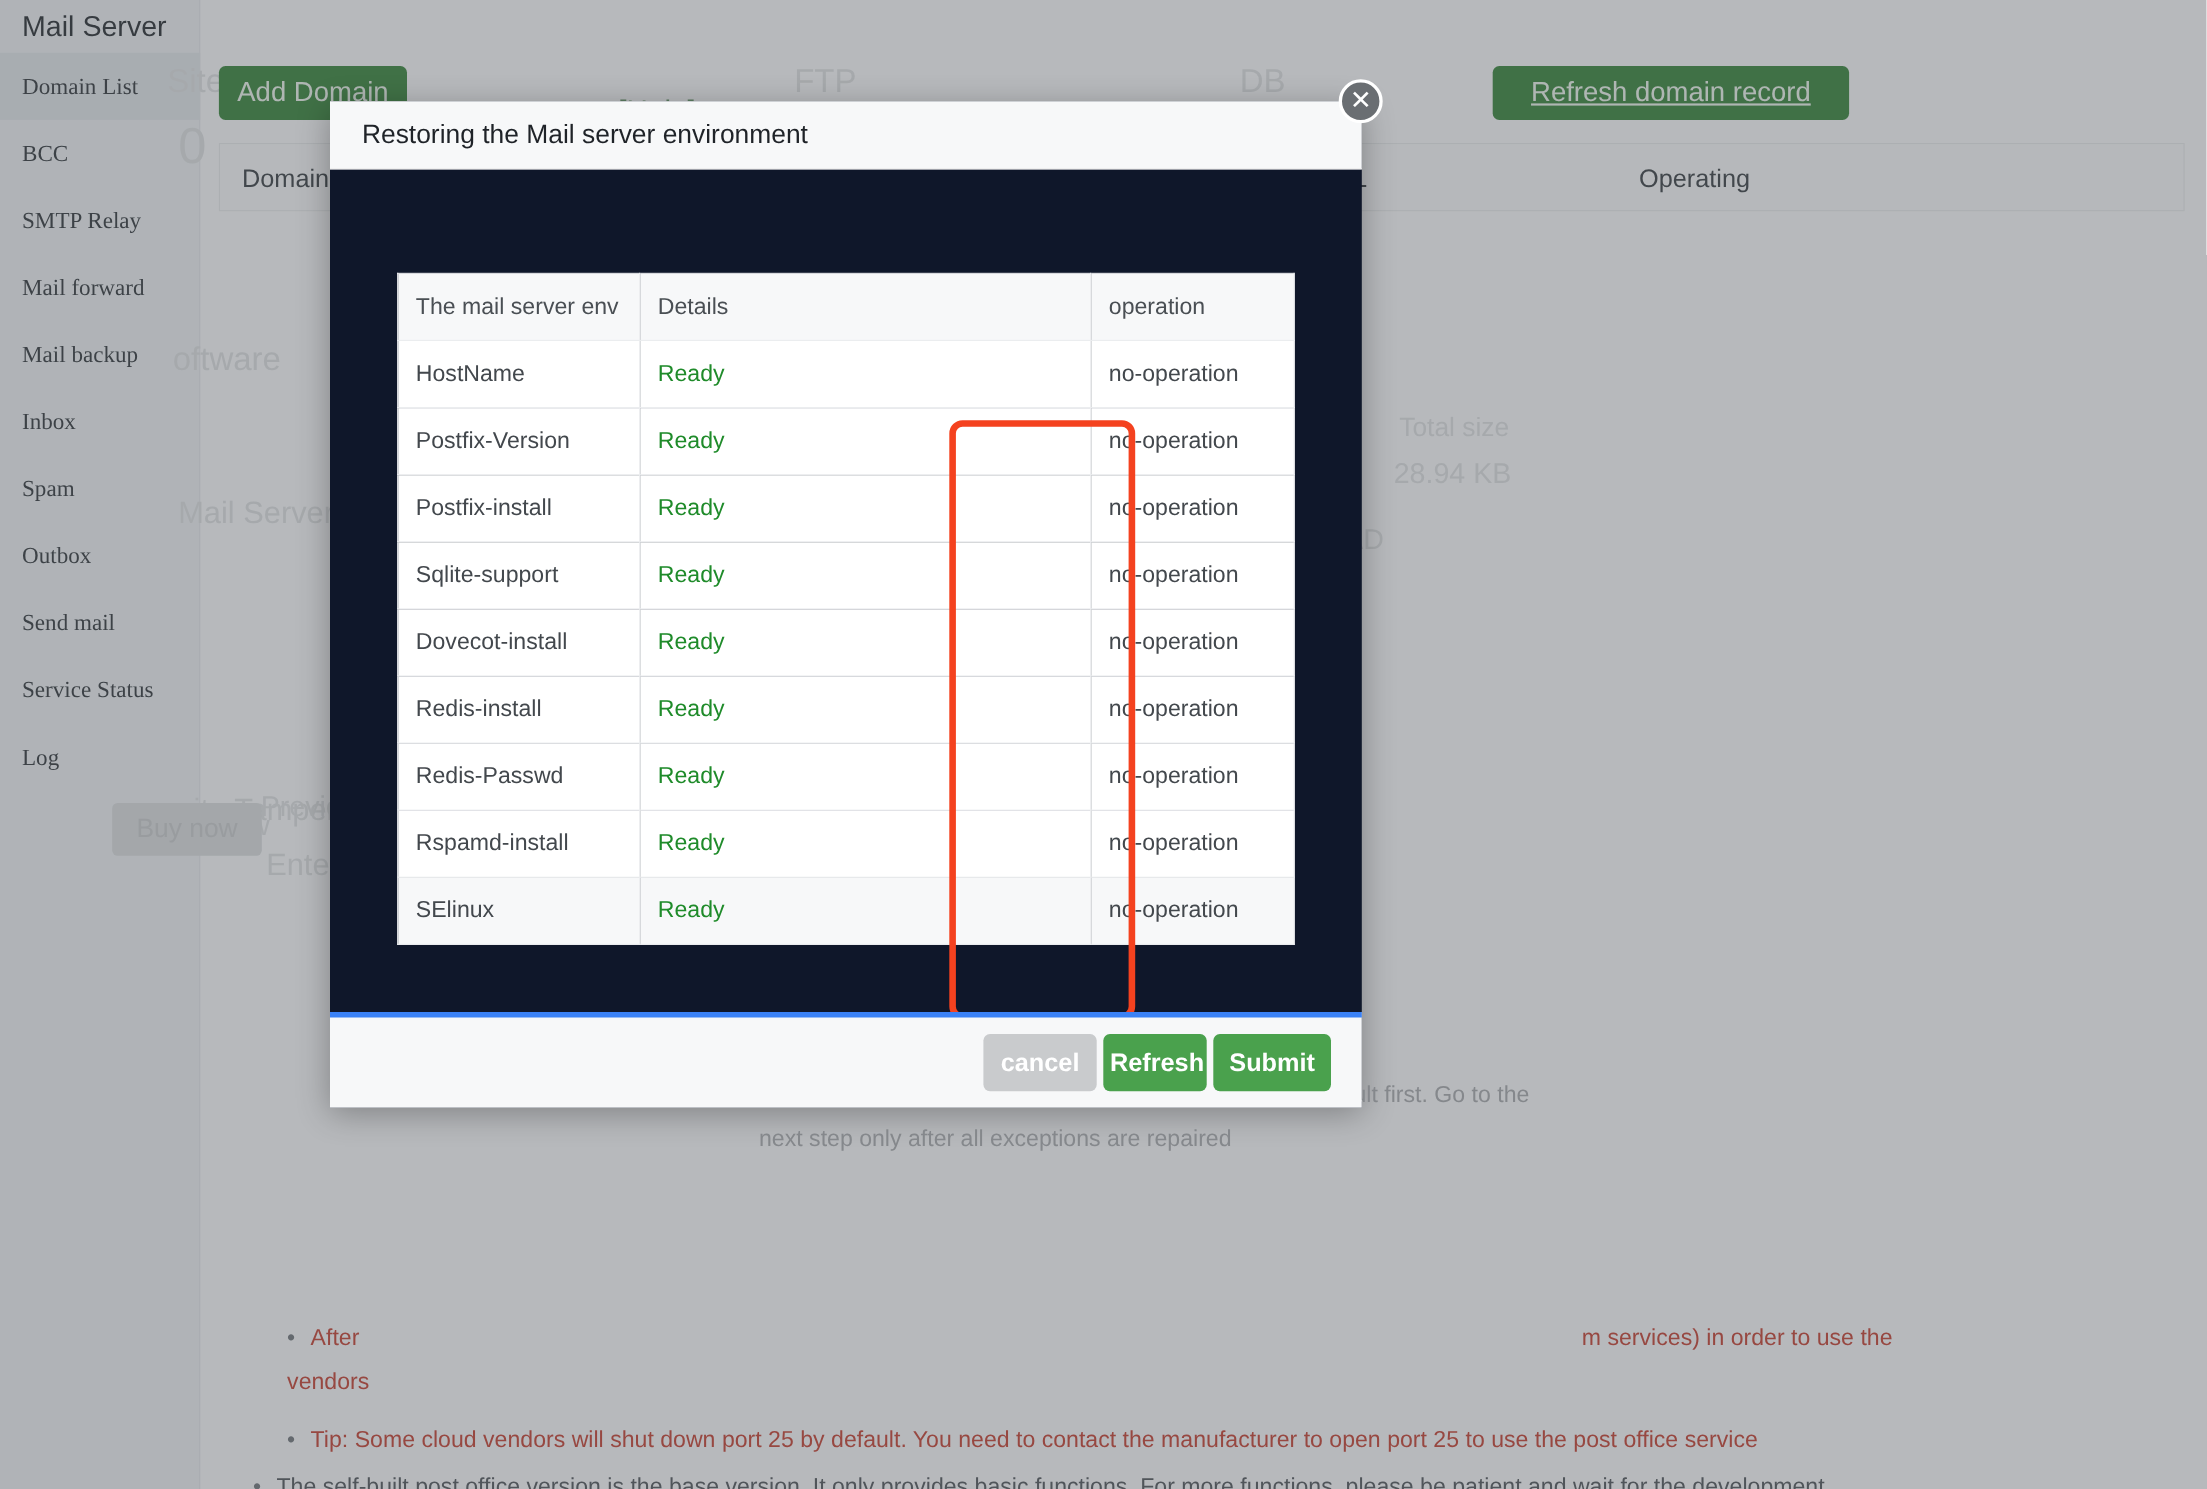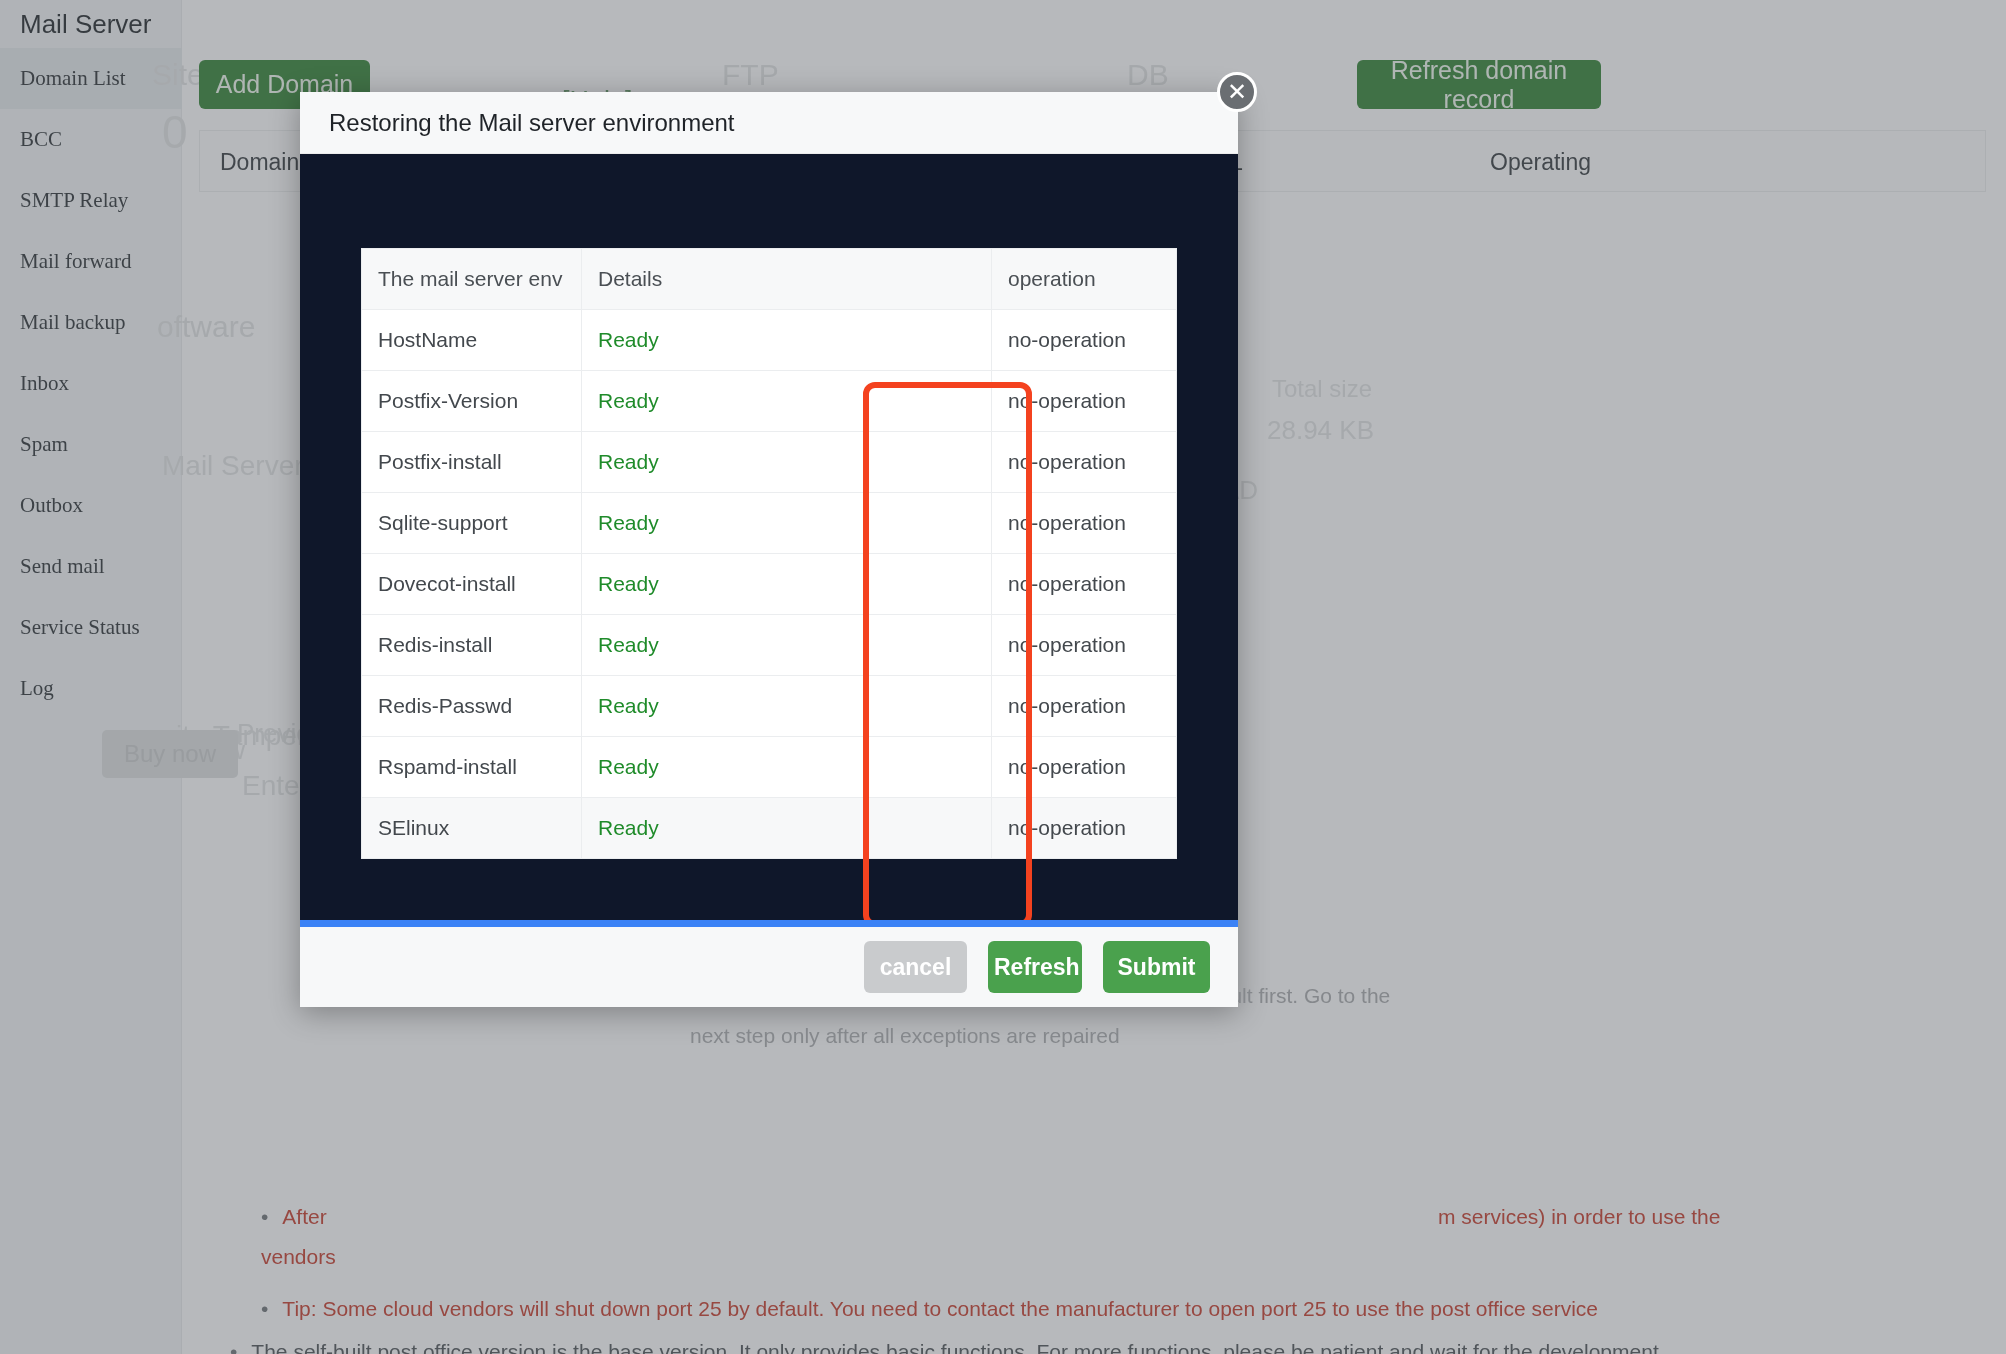--- a/index.html
+++ b/index.html
@@ -46,21 +46,21 @@
   }
 
   #add-domain-btn {
     position: absolute; left: 17px; top: 60px; width: 171px; height: 49px;
   }
   #help-link {
     position: absolute; left: 380px; top: 86px;
     font-size: 27px; color: #5d8f5f;
   }
   #refresh-domain-btn {
-    position: absolute; left: 1175px; top: 60px; width: 244px; height: 49px;
+    position: absolute; left: 1175px; top: 60px; width: 324px; height: 49px; text-decoration: underline;
   }
 
   .bg-faint {
     position: absolute; color: #d9dbdd; white-space: nowrap;
   }
 
   #bg-table {
     position: absolute; left: 17px; top: 130px; right: 20px; height: 62px;
     background: #f3f4f5; border: 1px solid #e3e5e7;
   }
@@ -141,23 +141,23 @@
   }
 
   #modal-note {
     position: absolute; left: 390px; top: 822px; width: 740px;
     font-size: 21px; color: #85888c; line-height: 40px;
   }
   #modal-note .bullet { color: #85888c; margin-right: 16px; }
 
   #modal-footer {
     position: absolute; left: 0; bottom: 0; width: 938px; height: 87px;
-    background: #f7f8f9; border-top: 7px solid #3b82f6;
+    background: #f7f8f9; border-top: 5px solid #3b82f6;
     display: flex; align-items: center; justify-content: flex-end;
-    padding-right: 28px; gap: 21px;
+    padding-right: 28px; gap: 6px;
   }
   .f-btn {
     height: 52px; border: 0; border-radius: 6px; color: #ffffff;
     font-size: 23px; font-weight: bold; cursor: pointer;
     font-family: "Liberation Sans", sans-serif;
   }
   #cancel-btn { background: #c9cbcd; width: 103px; }
   #refresh-btn { background: #4aa14d; width: 94px; }
   #submit-btn  { background: #4aa14d; width: 107px; }
 </style>

